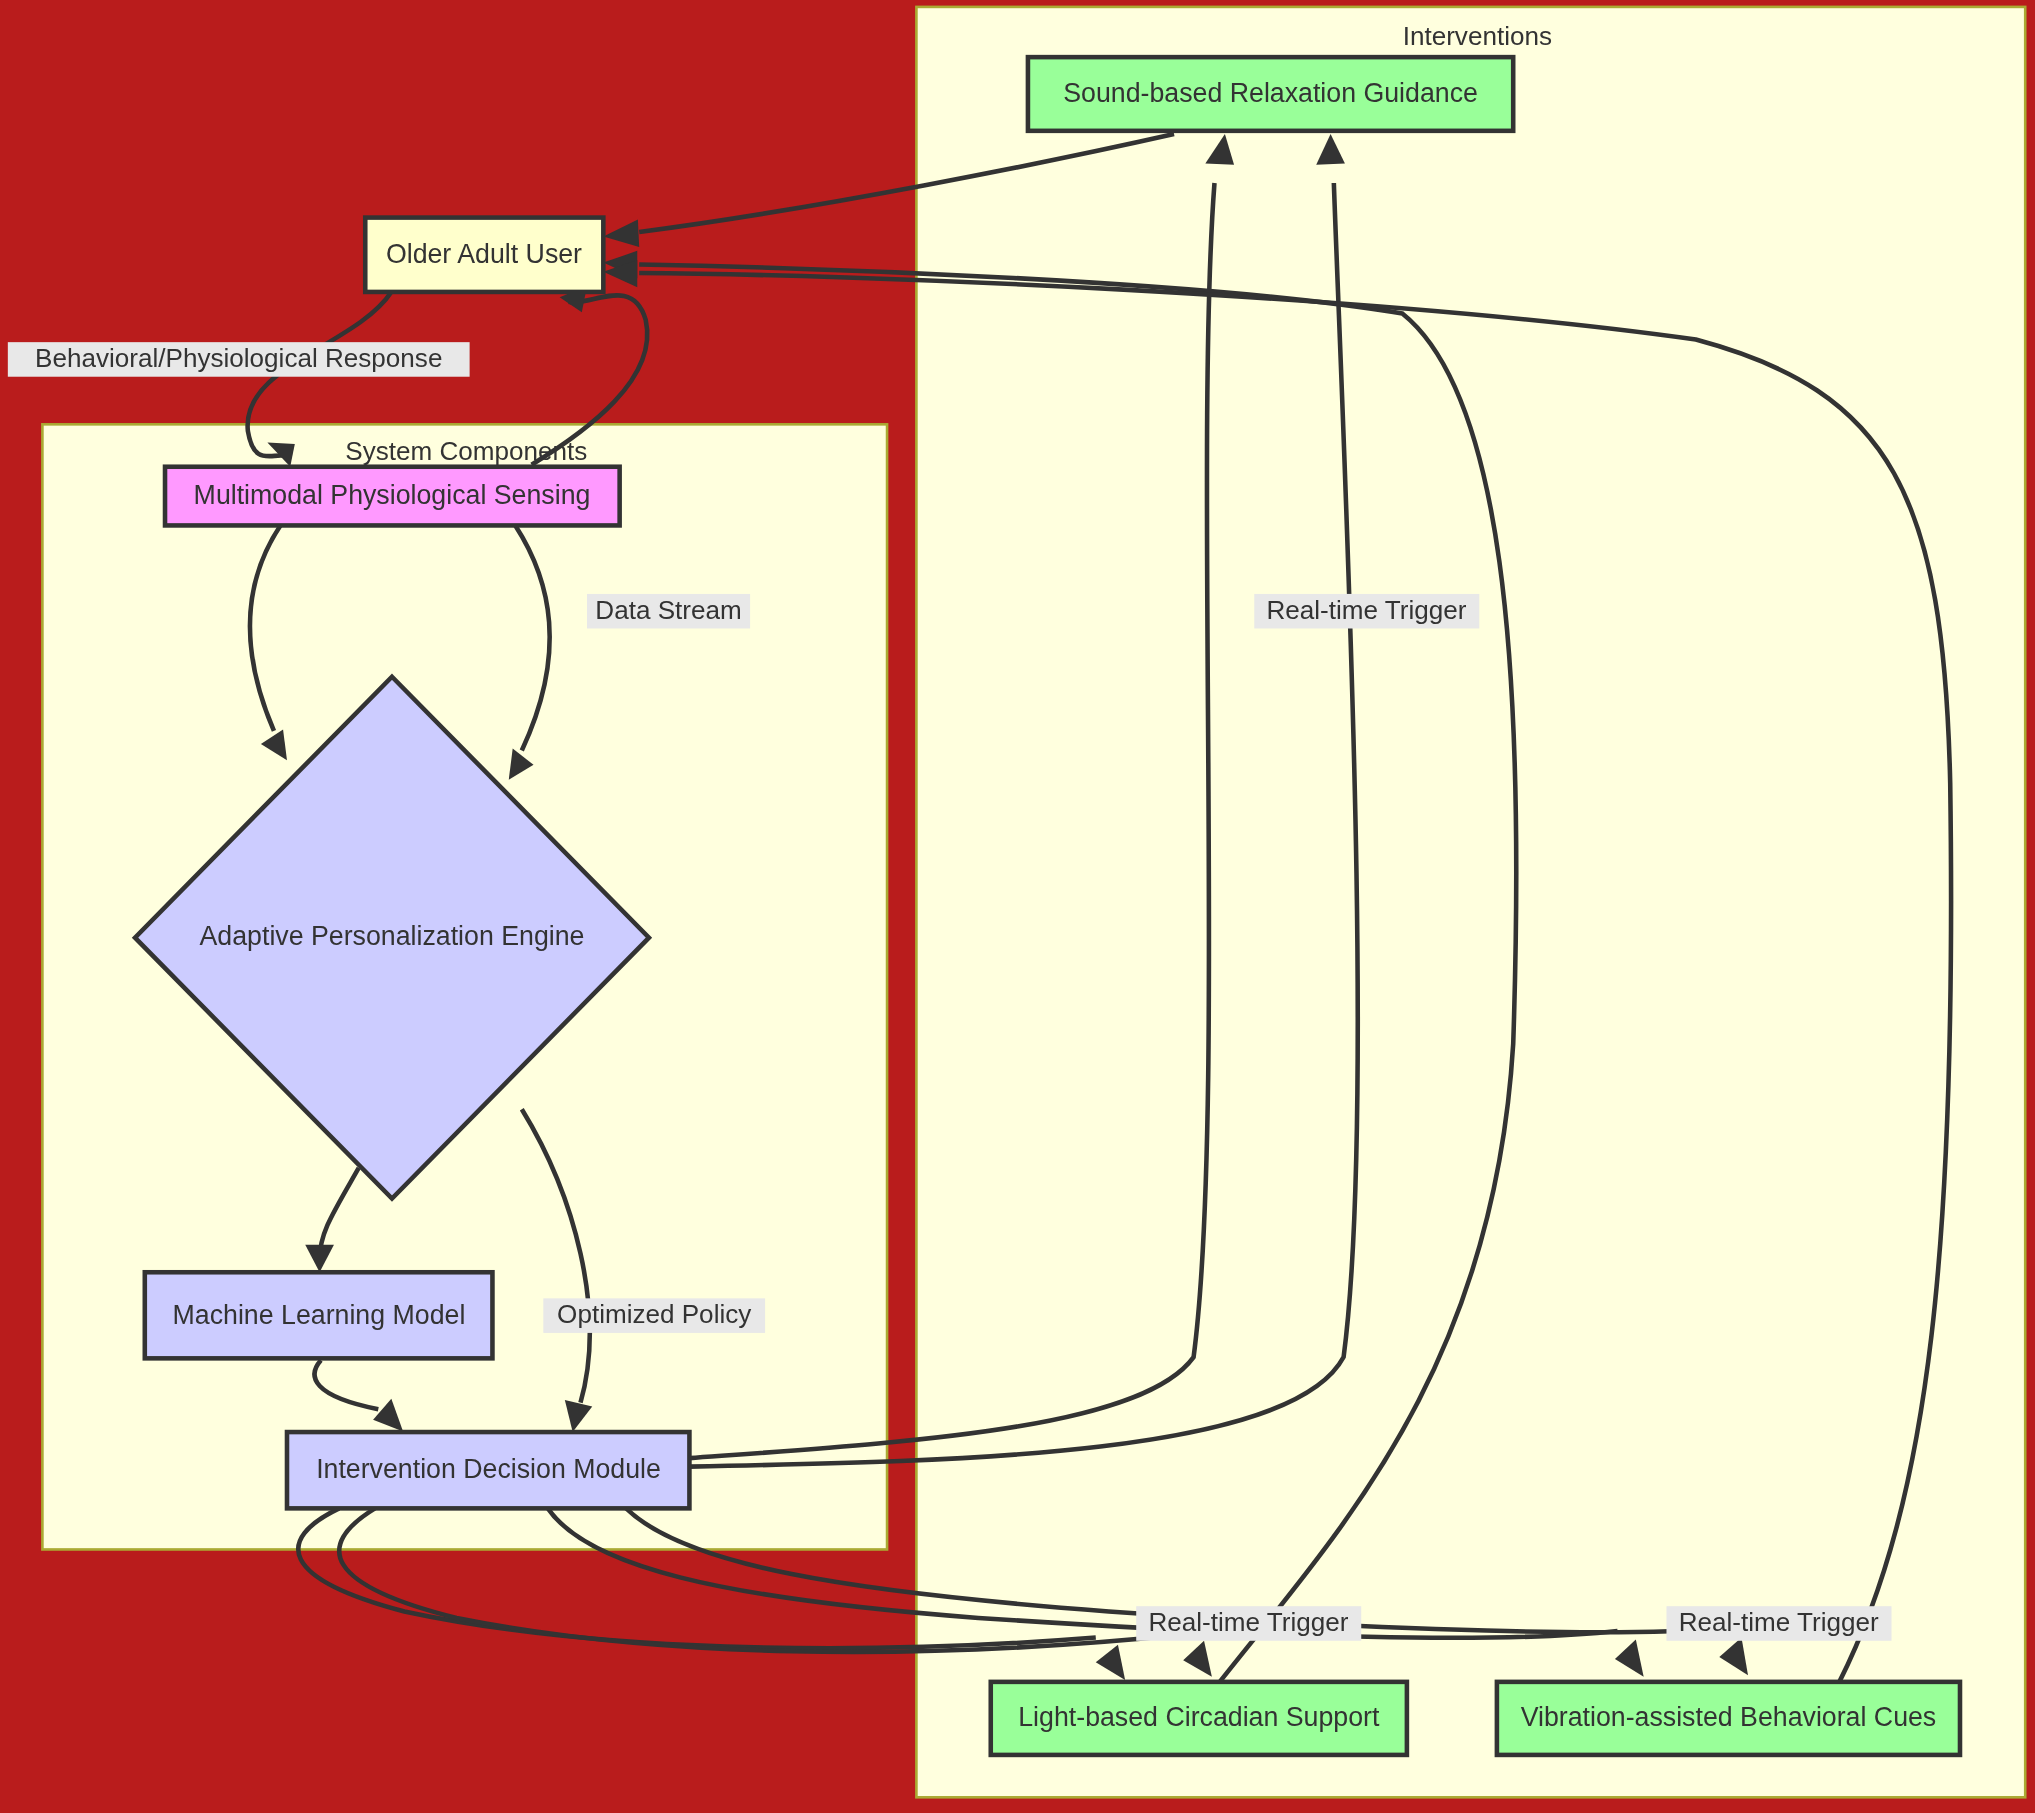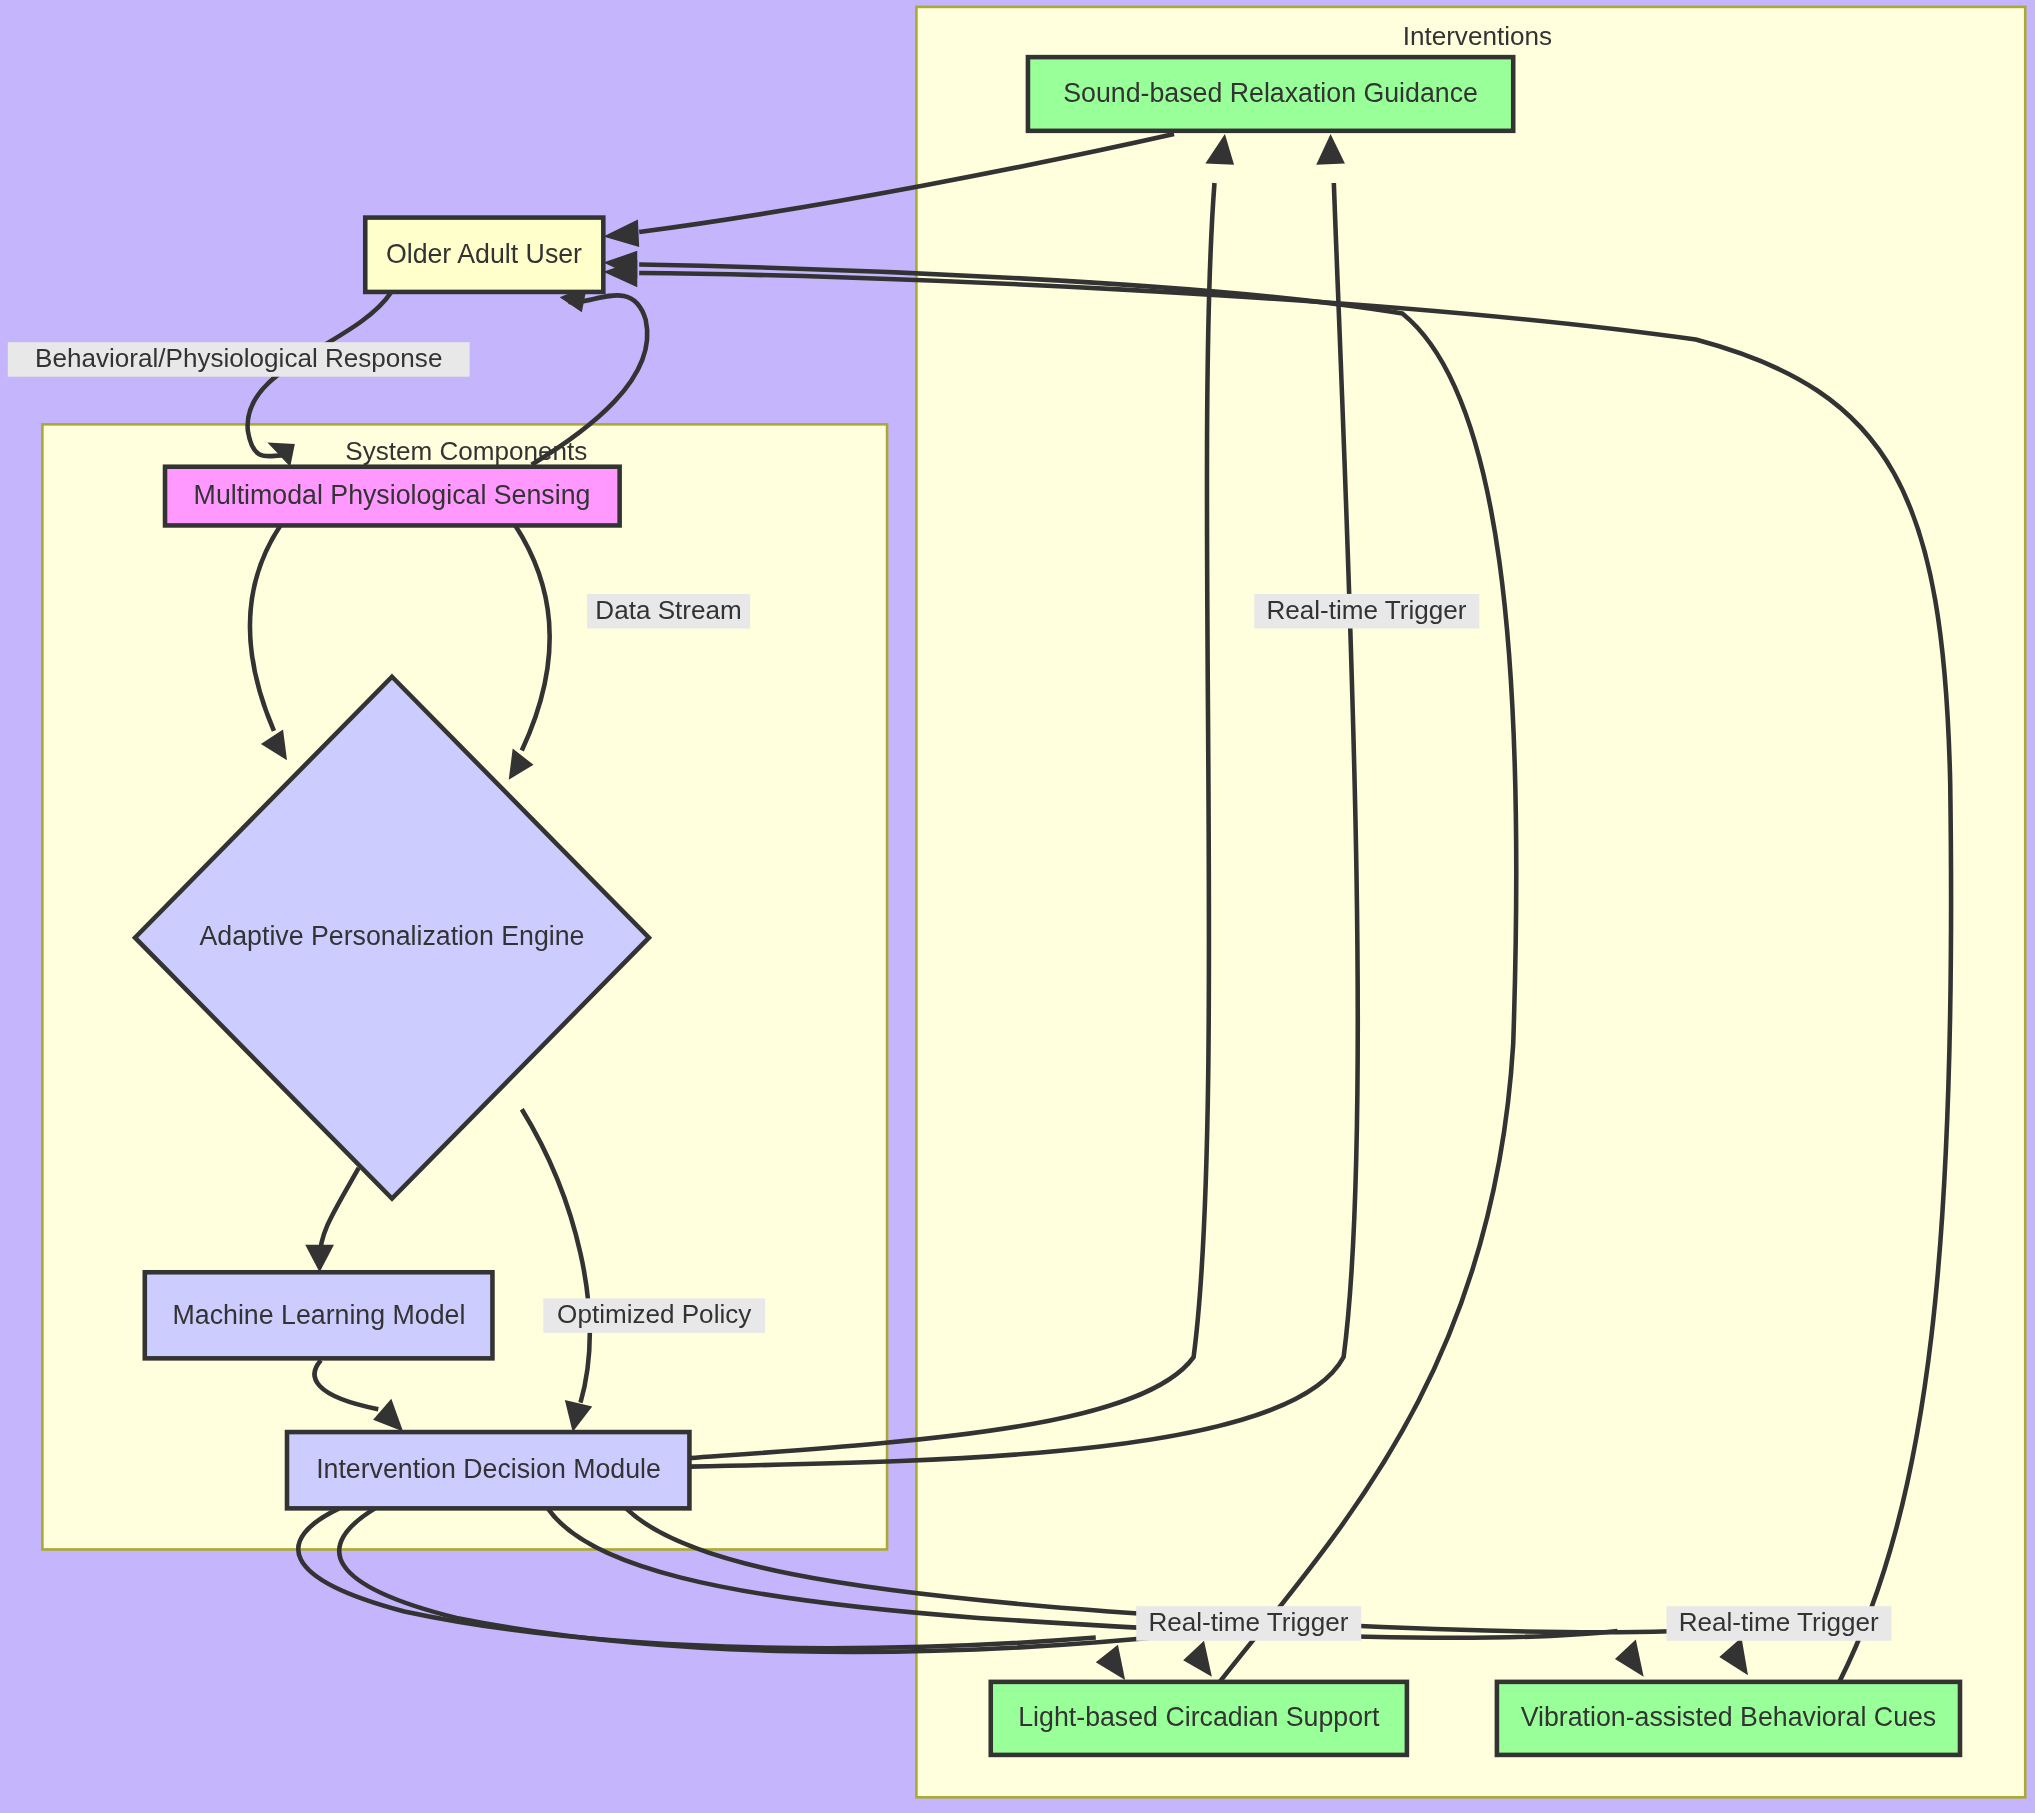--- a/index.html
+++ b/index.html
@@ -4,21 +4,21 @@
 <style>
   html, body {
     margin: 0;
     padding: 0;
     background: #ffffff;
   }
   #canvas-wrap {
     position: relative;
     width: 2035px;
     height: 1814px;
-    background: #c4b5fd;
+    background: #b91c1c;
     font-family: "Liberation Sans", sans-serif;
   }
   svg.flow {
     position: absolute;
     top: 0; left: 0;
     width: 2035px;
     height: 1814px;
   }
   .cluster-rect {
     fill: #ffffde;

